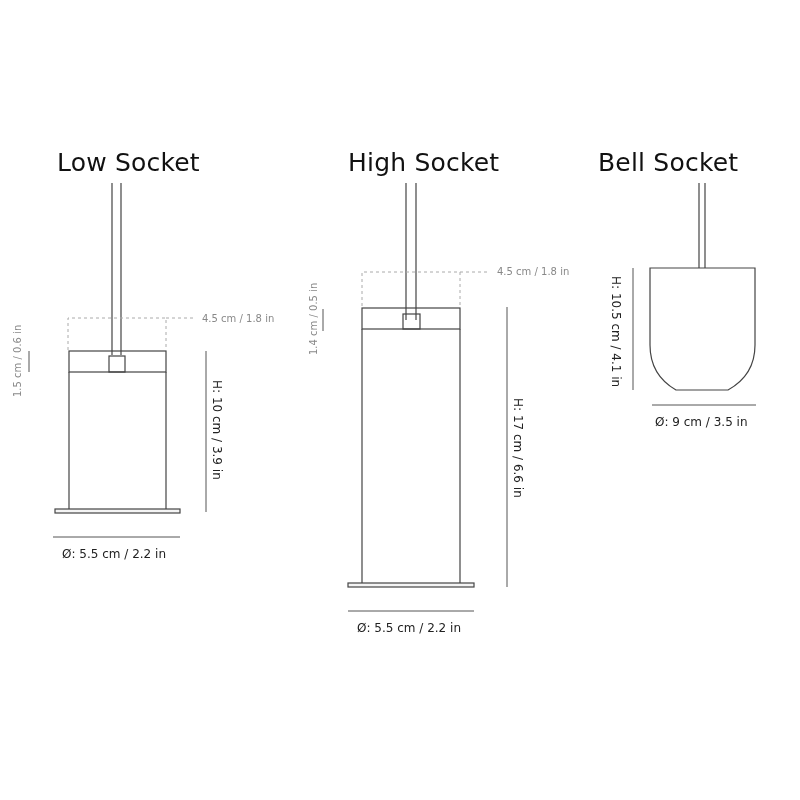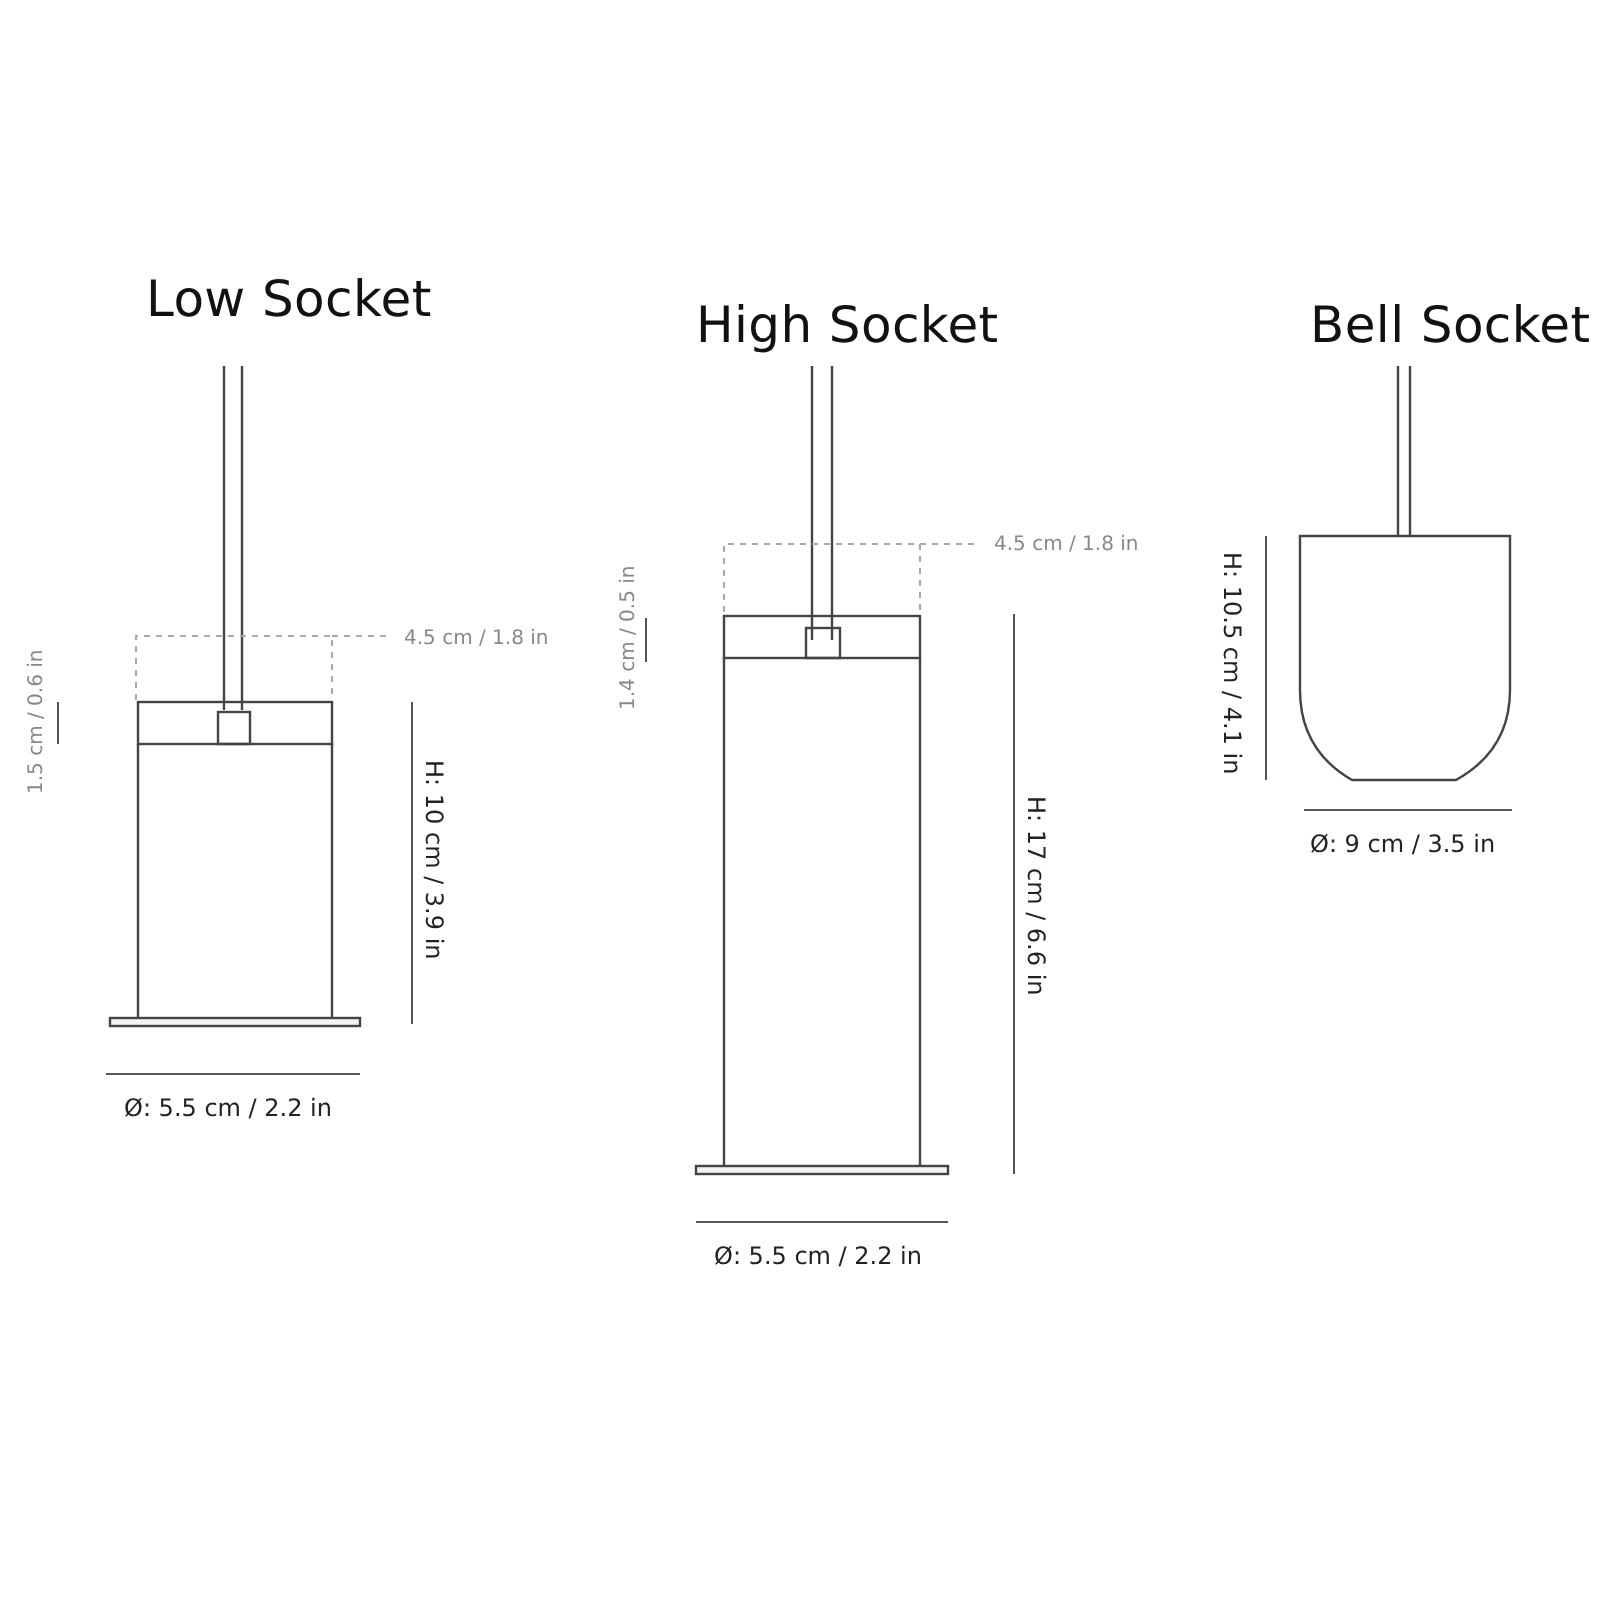--- a/index.html
+++ b/index.html
@@ -4,23 +4,23 @@
 <style>
   html, body { margin: 0; padding: 0; background: #ffffff; }
   body { width: 800px; height: 800px; position: relative; overflow: hidden; font-family: "DejaVu Sans", sans-serif; }
   .title { position: absolute; font-size: 25px; color: #111; font-family: "DejaVu Sans", sans-serif; white-space: nowrap; letter-spacing: 0.2px; }
   svg { position: absolute; left: 0; top: 0; }
   .lbl { font-family: "DejaVu Sans", sans-serif; }
 </style>
 </head>
 <body>
 
-<div class="title" style="left:57px;top:135px;margin-left:16px;">Low Socket</div>
+<div class="title" style="left:57px;top:148px;">Low Socket</div>
 <div class="title" style="left:348px;top:148px;">High Socket</div>
-<div class="title" style="left:655px;top:148px;">Bell Socket</div>
+<div class="title" style="left:598px;top:148px;">Bell Socket</div>
 
 <svg width="800" height="800" viewBox="0 0 800 800">
 
   <g stroke="#444" fill="none" stroke-width="1.2">
 
     <line x1="112" y1="183" x2="112" y2="355"></line>
     <line x1="121" y1="183" x2="121" y2="355"></line>
 
     <polyline points="68,350 68,318 166,318 166,350" stroke="#aaa" stroke-dasharray="3,3" stroke-width="1"></polyline>
     <line x1="166" y1="318" x2="195" y2="318" stroke="#aaa" stroke-dasharray="3,3" stroke-width="1"></line>

